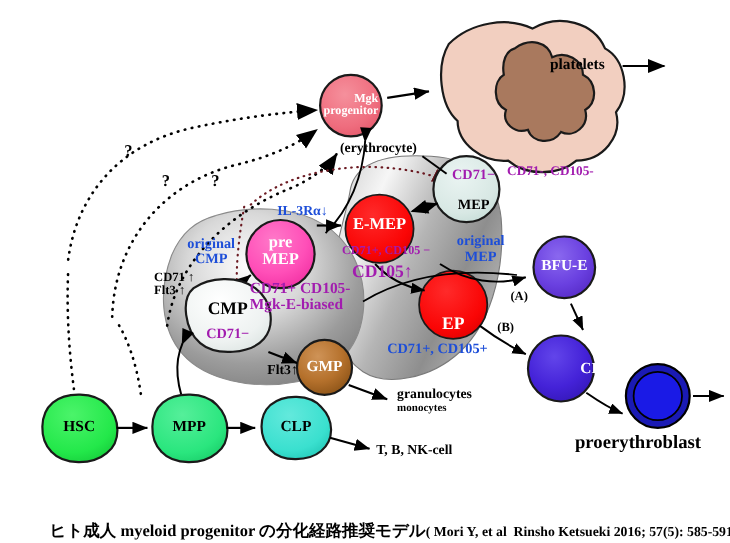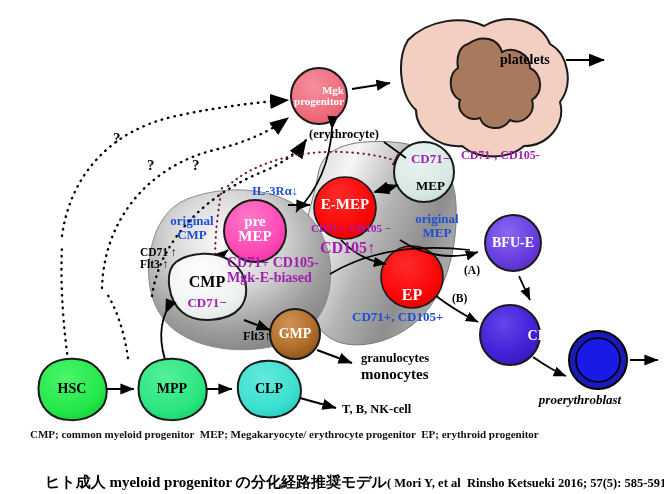--- a/index.html
+++ b/index.html
@@ -346,34 +346,33 @@
 
   <div class="lbl red" style="left:352px; top:310px; font-size:13px;">CD71+, CD105+</div>
 
   <div class="lbl black" style="left:464px; top:264px; font-size:11.5px;">(A)</div>
   <div class="lbl black" style="left:452px; top:292px; font-size:11.5px;">(B)</div>
 
   <div class="cellname white" style="left:513px; top:243px; font-size:14px;text-align:center;">BFU-E</div>
 
   <div class="cellname white" style="left:510px; top:336px; font-size:14px;margin-left:39px;">CFU-E</div>
 
-  <div class="lbl ctr black" style="left:580px; top:393px; font-size:13px;font-style:italic;">proerythroblast</div>
+  <div class="lbl ctr black" style="left:580px; top:393px; font-size:17px;">proerythroblast</div>
 
   <div class="lbl black" style="left:243px; top:330px; font-size:12.5px;">Flt3↑</div>
 
   <div class="cellname white" style="left:295px; top:334px; font-size:14px;">GMP</div>
 
   <div class="lbl black" style="left:361px; top:352px; font-size:12.5px;">granulocytes</div>
-  <div class="lbl black" style="left:361px; top:367px; font-size:15px;text-align:center;">monocytes</div>
+  <div class="lbl black" style="left:361px; top:367px; font-size:10px;text-align:center;">monocytes</div>
 
   <div class="cellname black" style="left:72px; top:389px; font-size:14px;">HSC</div>
   <div class="cellname black" style="left:172px; top:389px; font-size:14px;">MPP</div>
   <div class="cellname black" style="left:269px; top:389px; font-size:14px;">CLP</div>
 
   <div class="lbl black" style="left:342px; top:403px; font-size:12.5px;">T, B, NK-cell</div>
 
-  <div class="caption-small">CMP; common myeloid progenitor  MEP; Megakaryocyte/ erythrocyte progenitor  EP; erythroid progenitor</div>
 
   <div class="caption-main">
     <span>ヒト成人 myeloid progenitor の分化経路推奨モデル</span><span class="ref">( Mori Y, et al  Rinsho Ketsueki 2016; 57(5): 585-591 より )</span>
   </div>
 
 </div>
 
 </body></html>

